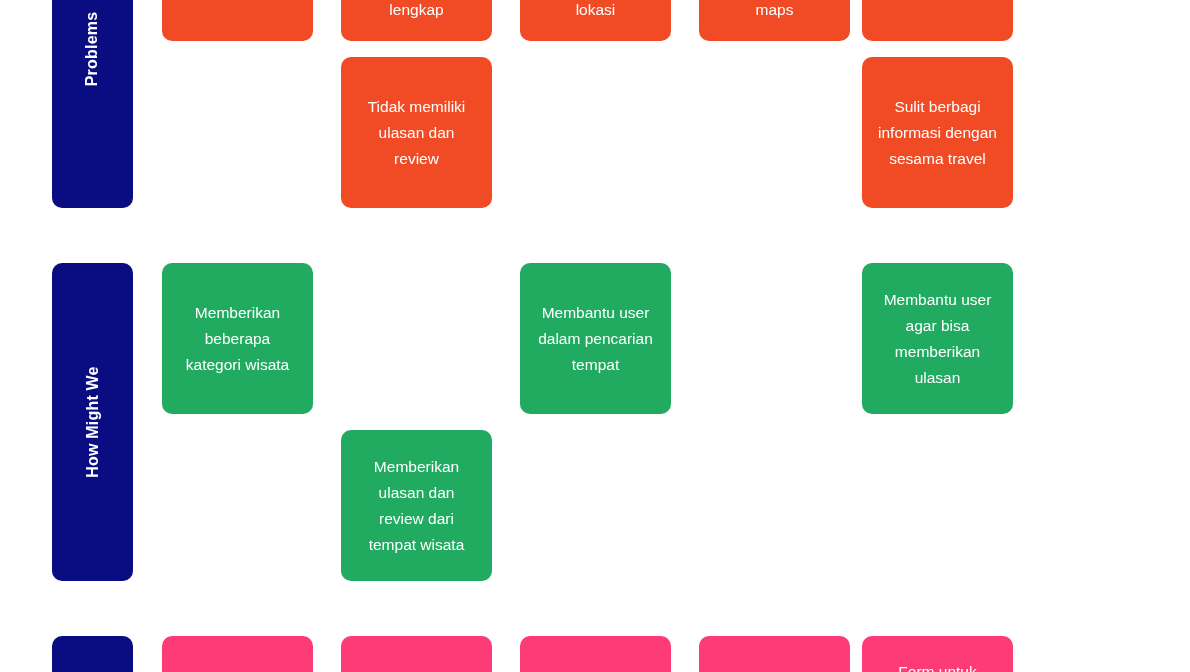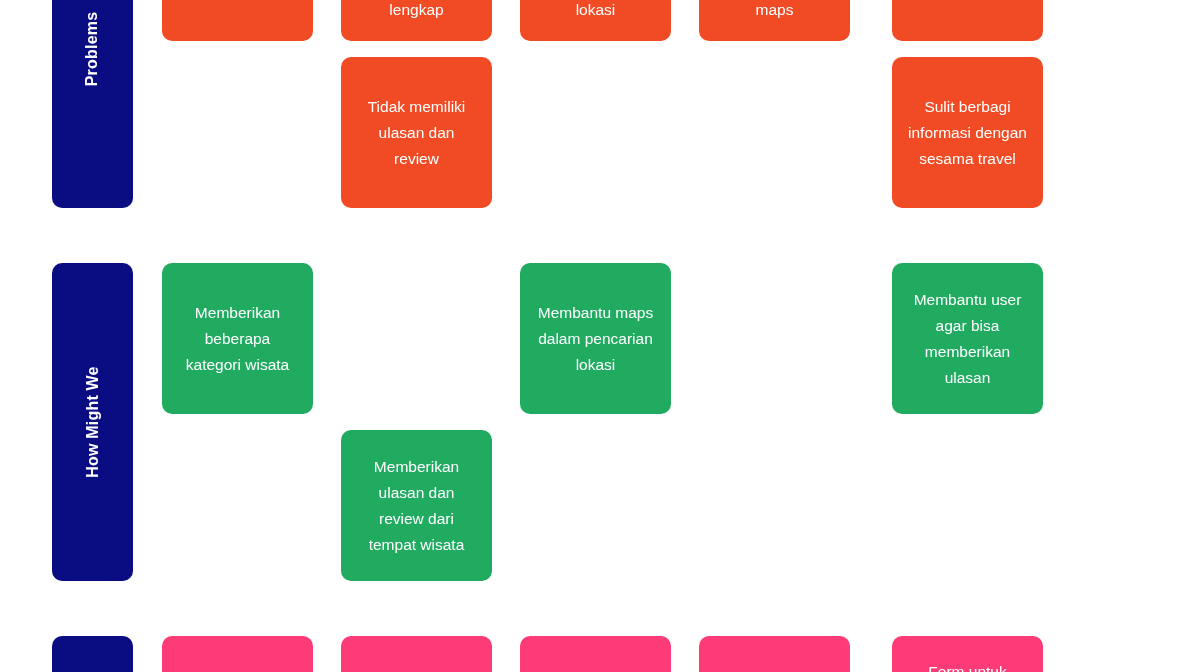--- a/index.html
+++ b/index.html
@@ -68,21 +68,21 @@
     line-height: 26px;
   }
   .note.anchored .line.low  { top: 107px; }  
   .note.anchored .line.high { top: 23px; }   
 
   
   .col1 { left: 162px; }
   .col2 { left: 341px; }
   .col3 { left: 520px; }
   .col4 { left: 699px; }
-  .col5 { left: 892px; }
+  .col5 { left: 862px; }
 
   
   .r1a { top: -110px; }
   .r1b { top: 57px; }
   .r2a { top: 263px; }
   .r2b { top: 430px; }
   .r3a { top: 636px; }
   .label-r1 { top: -110px; }
   .label-r2 { top: 263px; }
   .label-r3 { top: 636px; }
@@ -120,21 +120,21 @@
   </div>
 
   <div class="row-label label-r2">
     <span class="vtext">How Might We</span>
   </div>
 
   <div class="note green col1 r2a">
     <span>Memberikan beberapa kategori wisata</span>
   </div>
   <div class="note green col3 r2a">
-    <span>Membantu maps dalam pencarian lokasi</span>
+    <span>Membantu user dalam pencarian tempat</span>
   </div>
   <div class="note green col5 r2a">
     <span>Membantu user agar bisa memberikan ulasan</span>
   </div>
 
   <div class="note green col2 r2b">
     <span>Memberikan ulasan dan review dari tempat wisata</span>
   </div>
 
   <div class="row-label label-r3">

